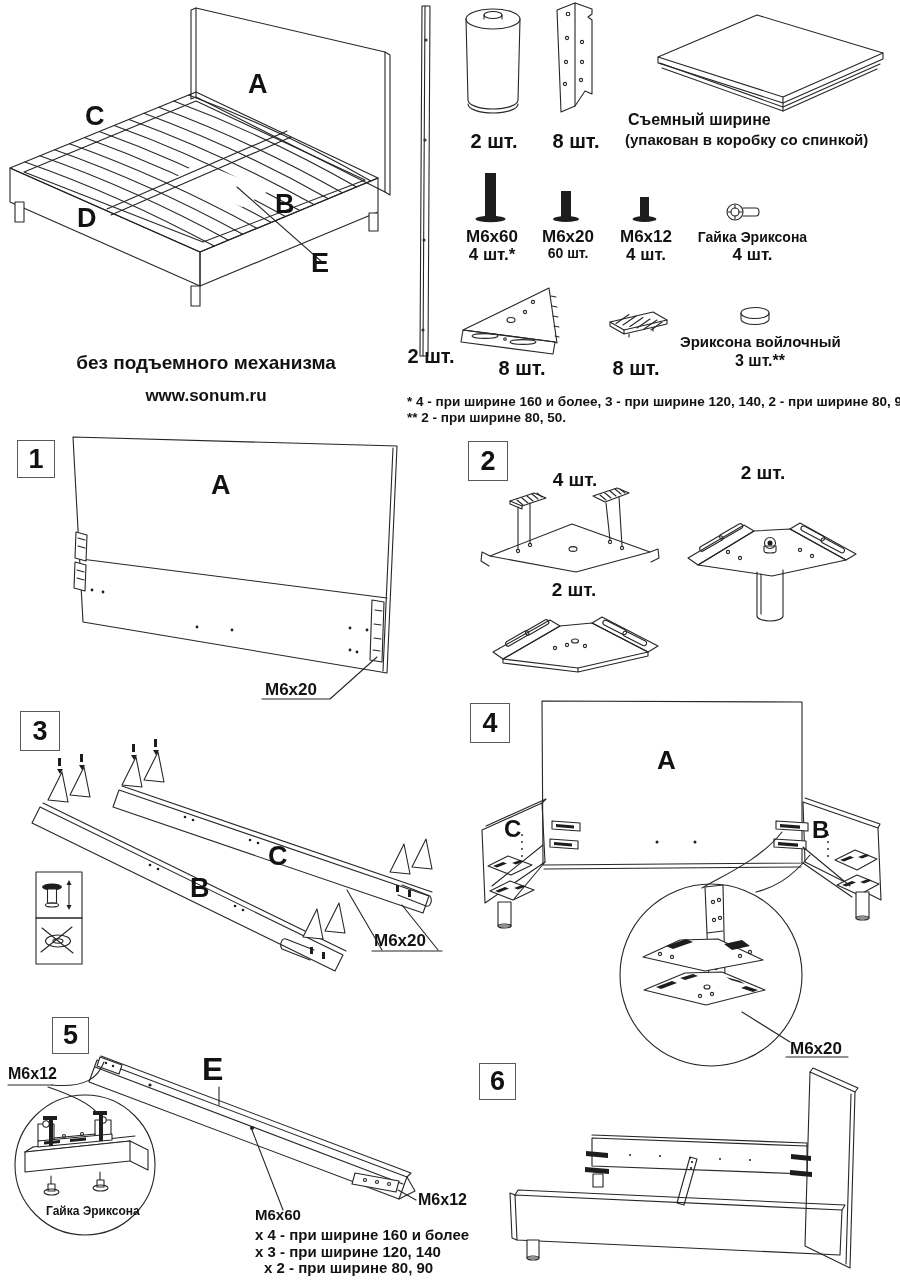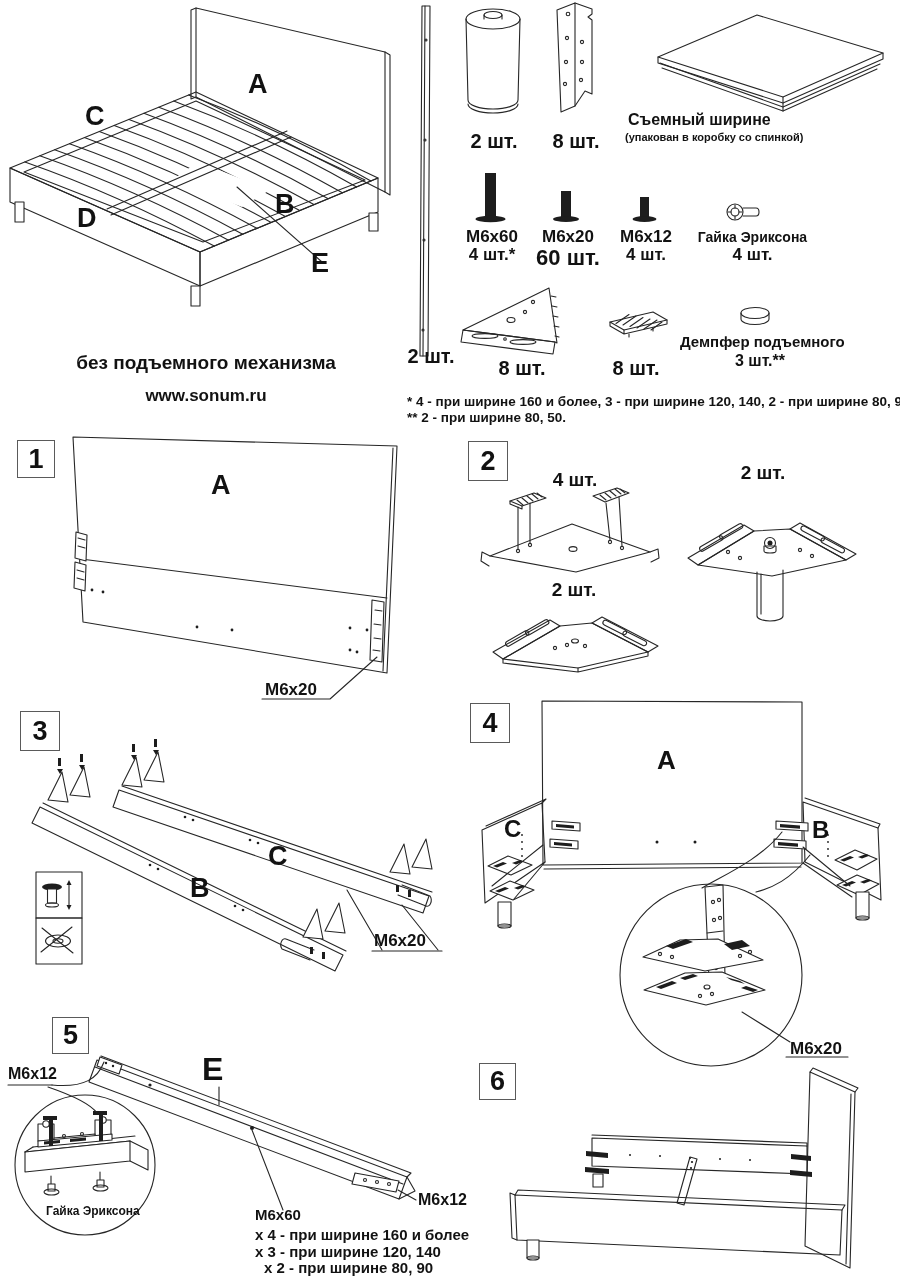--- a/index.html
+++ b/index.html
@@ -136,32 +136,32 @@
     <g>
       <ellipse class="ln" cx="350" cy="313" rx="14" ry="5.5"></ellipse>
       <path class="ln" d="M336,313 L336,319 A14,5.5 0 0 0 364,319 L364,313"></path>
     </g>
   </svg>
 
   <div class="t ctr" style="left:400px;top:345px;width:62px;font-size:20px">2 шт.</div>
   <div class="t ctr" style="left:462px;top:130px;width:64px;font-size:20px">2 шт.</div>
   <div class="t ctr" style="left:544px;top:130px;width:64px;font-size:20px">8 шт.</div>
   <div class="t" style="left:628px;top:111px;font-size:16px">Съемный ширине</div>
-  <div class="t" style="left:625px;top:131px;font-size:11px">(упакован в коробку со спинкой)</div>
+  <div class="t" style="left:625px;top:131px;font-size:15px">(упакован в коробку со спинкой)</div>
   <div class="t ctr" style="left:458px;top:227px;width:68px;font-size:17px">M6x60</div>
   <div class="t ctr" style="left:458px;top:245px;width:68px;font-size:17px">4 шт.*</div>
   <div class="t ctr" style="left:534px;top:227px;width:68px;font-size:17px">M6x20</div>
-  <div class="t ctr" style="left:534px;top:245px;width:68px;font-size:22px">60 шт.</div>
+  <div class="t ctr" style="left:534px;top:245px;width:68px;font-size:14px">60 шт.</div>
   <div class="t ctr" style="left:611px;top:227px;width:70px;font-size:17px">M6x12</div>
   <div class="t ctr" style="left:611px;top:245px;width:70px;font-size:17px">4 шт.</div>
   <div class="t ctr" style="left:690px;top:229px;width:125px;font-size:14px">Гайка Эриксона</div>
   <div class="t ctr" style="left:690px;top:245px;width:125px;font-size:17px">4 шт.</div>
   <div class="t ctr" style="left:490px;top:357px;width:64px;font-size:20px">8 шт.</div>
   <div class="t ctr" style="left:604px;top:357px;width:64px;font-size:20px">8 шт.</div>
-  <div class="t ctr" style="left:680px;top:333px;width:160px;font-size:15px">Демпфер подъемного</div>
+  <div class="t ctr" style="left:680px;top:333px;width:160px;font-size:15px">Эриксона войлочный</div>
   <div class="t ctr" style="left:680px;top:352px;width:160px;font-size:16px">3 шт.**</div>
   <div class="t" style="left:407px;top:394px;font-size:13.5px">* 4 - при ширине 160 и более, 3 - при ширине 120, 140, 2 - при ширине 80, 90.</div>
   <div class="t" style="left:407px;top:410px;font-size:13.5px">** 2 - при ширине 80, 50.</div>
 
   <div class="stepbox" style="left:17px;top:440px;width:36px;height:36px">
       <span>1</span>
     </div>
   <svg class="art" style="left:10px;top:430px" width="450" height="280" viewBox="0 0 450 280">
     <g>
       <path class="ln" d="M63,7 L387,16 L377,243 L73,192 Z"></path>

